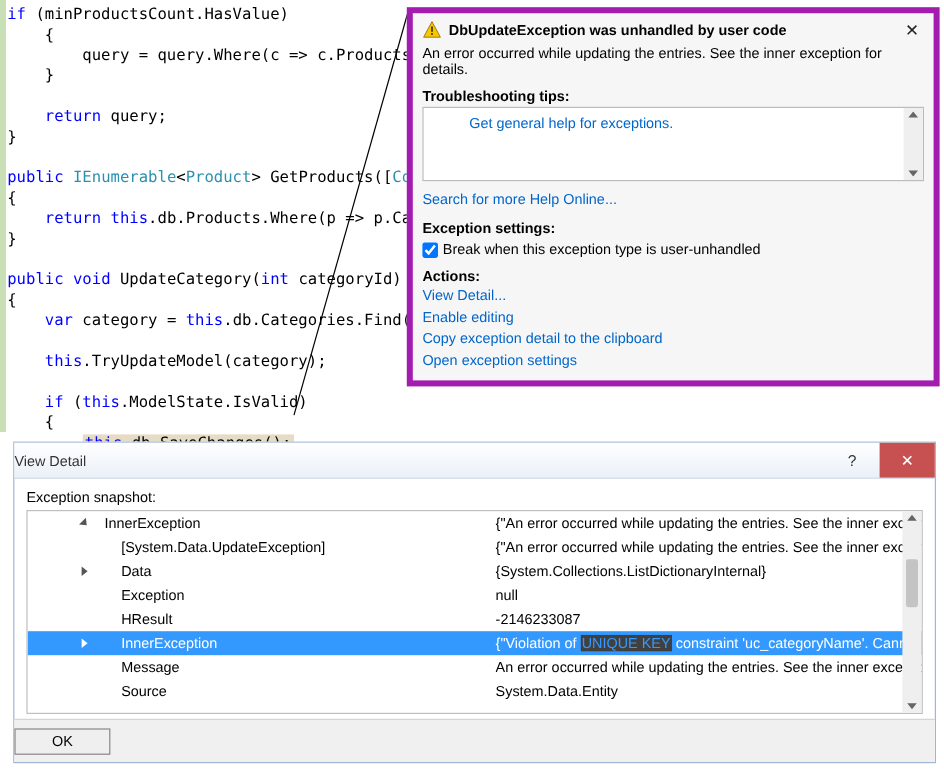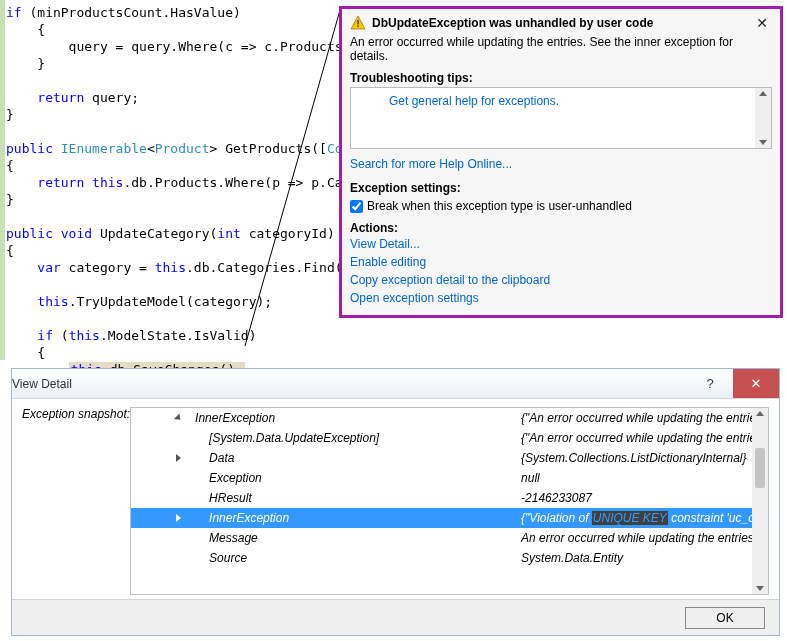--- a/index.html
+++ b/index.html
@@ -24,21 +24,21 @@
   .kw { color: #0000ff; }
   .type { color: #2b91af; }
   .hl-line { background: #e6dbc5; padding:0 2px;}
   .bar-left {
     position: absolute; left:0; top:0; width:5px; height:360px;
     background: #c9e0b6;
   }
 
   .exc-popup {
     position: absolute; top: 6px; left: 339px; width: 444px;
-    border: 3px solid #a21caf; background: #f6f6f6; padding: 6px 8px 8px 8px;
+    border: 5px solid #a21caf; background: #f6f6f6; padding: 6px 8px 8px 8px;
   }
   .exc-title-row { display:flex; align-items:center; gap:6px; margin-bottom:4px; }
   .exc-title { font-weight:bold; font-size:12px; flex:1; }
   .warn-icon svg { display:block; }
   .close-x { font-size:14px; cursor:pointer; padding:0 4px; color:#222; }
   .exc-msg { font-size:12px; margin:4px 0 6px 0; }
   .section-hdr { font-weight:bold; font-size:12px; margin-top:8px; }
   .tips-box {
     border:1px solid #bcbcbc; background:#fff; height:62px; margin-top:2px;
     position:relative; padding:4px 6px;
@@ -61,21 +61,21 @@
   }
   .dlg-titlebar {
     height: 30px; background: linear-gradient(#fff 0%, #eaf0f8 100%);
     display:flex; align-items:center; border-bottom:1px solid #d0d8e4;
   }
   .dlg-title { flex:1; text-align:left; font-size:12px; color:#333; }
   .dlg-btns { display:flex; height:100%; }
   .dlg-help, .dlg-close { width:46px; display:flex; align-items:center; justify-content:center; cursor:pointer; font-size:13px;}
   .dlg-help { color:#333; }
   .dlg-close { background:#c75050; color:#fff; }
-  .dlg-body { flex:1; padding:8px 10px 4px 10px; display:flex; flex-direction:row;font-style:italic; }
+  .dlg-body { flex:1; padding:8px 10px 4px 10px; display:flex; flex-direction:column; }
   .snap-lbl { font-size:12px; margin-bottom:4px; }
   .grid-wrap { border:1px solid #bfbfbf; flex:1; position:relative; overflow:hidden;}
   .grid-row { display:flex; height:20px; align-items:center; font-size:12px; }
   .grid-row.sel { background:#3399ff; color:#fff; }
   .grid-row.sel .val { color:#fff; }
   .gcol-exp { width:60px; display:flex; justify-content:flex-end; padding-right:6px; color:#555;}
   .gcol-name { width:330px; padding-left:4px; }
   .gcol-val { flex:1; white-space:nowrap; overflow:hidden; }
   .tri { width:0;height:0;border-top:4px solid transparent;border-bottom:4px solid transparent;border-left:5px solid #555; margin-right:4px; display:inline-block;}
   .tri.open { transform: rotate(45deg); }
@@ -83,21 +83,21 @@
   .val-hl { background:#3399ff; color:#fff; padding:0 1px; }
   .grid-row.sel .val-hl { background:#404040; color:#3399ff; }
   .grid-vscroll {
     position:absolute; right:0; top:0; bottom:0; width:16px; background:#efefef;
     display:flex; flex-direction:column; align-items:center;
   }
   .grid-vscroll .thumb { position:absolute; top:40px; width:10px; height:40px; background:#c4c4c4; border-radius:2px;}
   .grid-vscroll .arr { width:0;height:0;border-left:4px solid transparent;border-right:4px solid transparent;}
   .grid-vscroll .up { border-bottom:5px solid #666; margin-top:3px;}
   .grid-vscroll .down { border-top:5px solid #666; position:absolute; bottom:3px;}
-  .dlg-footer { height:36px; border-top:1px solid #d5d5d5; display:flex; justify-content:flex-end; align-items:center; padding-right:14px; background:#f0f0f0; }
+  .dlg-footer { height:36px; border-top:1px solid #d5d5d5; display:flex; justify-content:flex-start; align-items:center; background:#f0f0f0; }
   .ok-btn { width:80px; height:22px; border:1px solid #888; background:#efefef; font-size:12px; cursor:pointer;}
 </style>
 </head>
 <body>
 
 <div class="bar-left"></div>
 
 <div class="code-area"><span><span class="kw">if</span> (minProductsCount.HasValue)</span>
 <span>    {</span>
 <span>        query = query.Where(c =&gt; c.Products.C</span>

